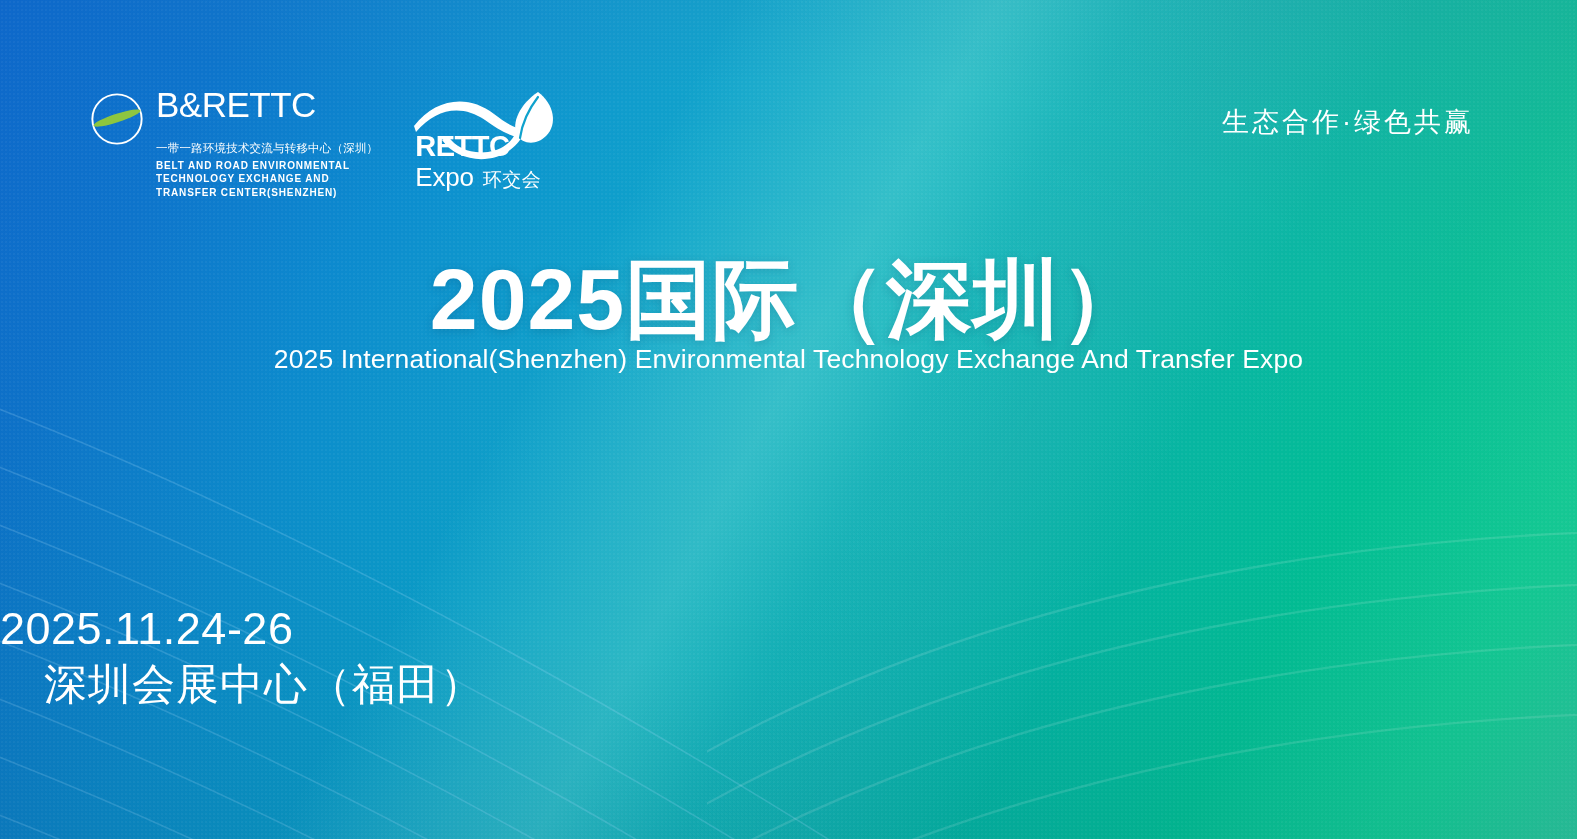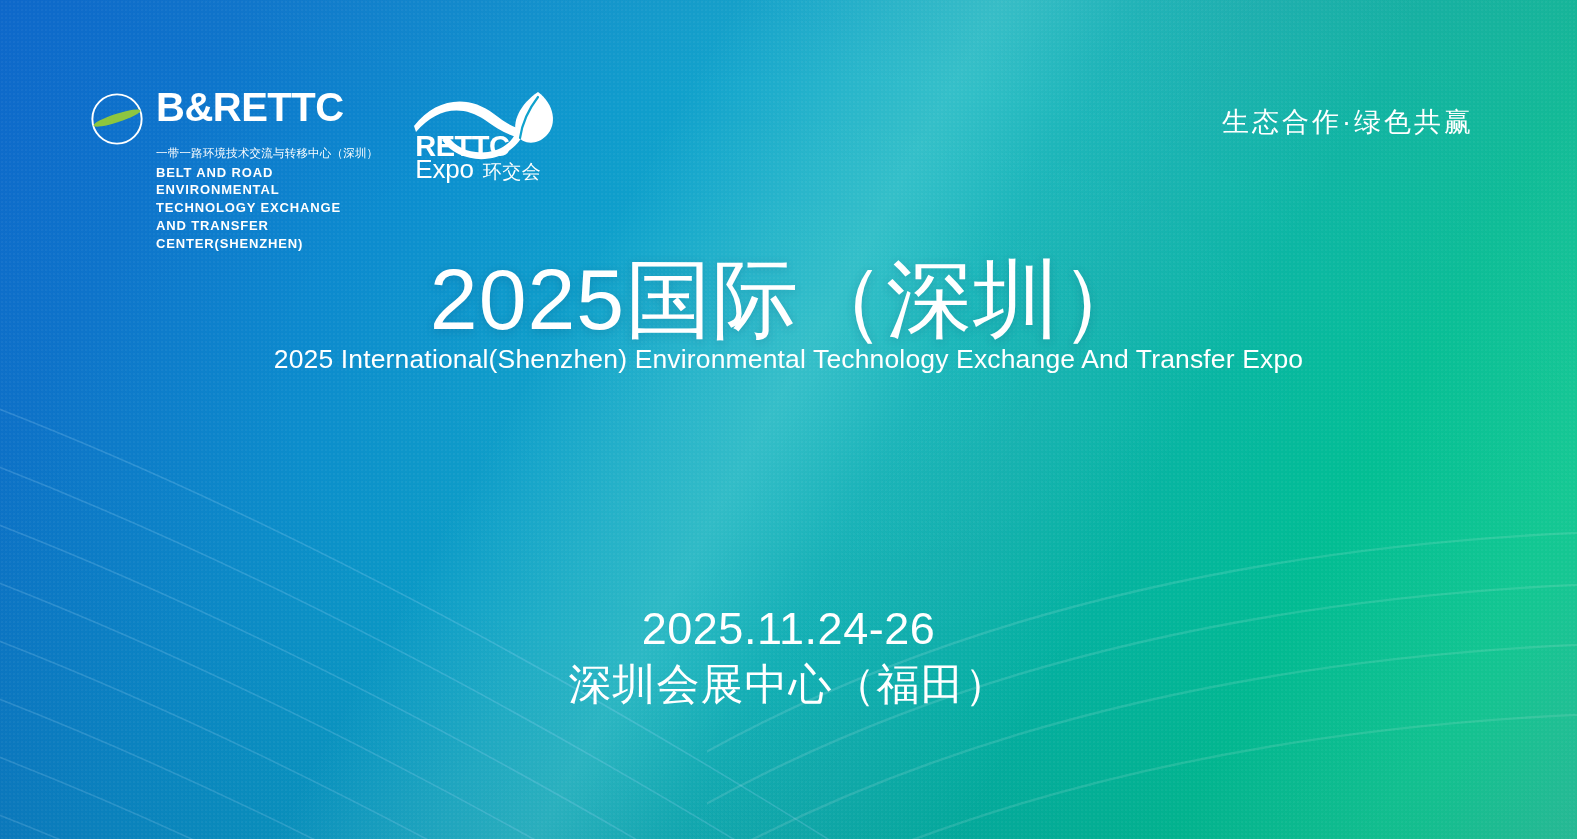--- a/index.html
+++ b/index.html
@@ -102,79 +102,79 @@
   
   .logo-row {
     position:absolute; left:88px; top:86px;
     display:flex; align-items:flex-start; gap:34px;
   }
 
   .brettc { display:flex; align-items:flex-start; gap:10px; }
   .brettc-mark { width:58px; height:58px; flex:none; margin-top:4px; }
   .brettc-txt { padding-top:1px; }
   .brettc-word {
-    color:#fff; font-size:40px; font-weight:bold;
+    color:#fff; font-size:35px; font-weight:normal;
     letter-spacing:-0.5px; line-height:1.0;
     font-family:"Liberation Sans", sans-serif;
   }
   .brettc-cn {
     color:#fff; font-size:11.5px; line-height:1.35;
     margin-top:19px; letter-spacing:.2px; white-space:nowrap;
   }
   .brettc-en {
-    color:#fff; font-size:13px; font-weight:bold;
+    color:#fff; font-size:10px; font-weight:bold;
     line-height:1.38; letter-spacing:.85px;
     margin-top:2px; text-transform:uppercase; max-width:205px;
   }
 
   .iete { position:relative; width:152px; height:96px; margin-top:2px; }
   .iete svg { position:absolute; left:0; top:0; }
   .iete-ie {
     position:absolute; left:3px; top:44px;
     color:#fff; font-size:29px; font-weight:bold;
     letter-spacing:-0.5px; line-height:1;
   }
   .iete-ex {
-    position:absolute; left:3px; top:68px;
+    position:absolute; left:3px; top:76px;
     display:flex; align-items:baseline; gap:9px;
   }
   .iete-expo { color:#fff; font-size:26px; line-height:1; letter-spacing:-0.2px; }
   .iete-cn { color:#fff; font-size:19px; line-height:1; letter-spacing:.5px; }
 
   
   .slogan {
     position:absolute; right:103px; top:104px;
     color:#fff; font-size:27px; letter-spacing:3px;
     white-space:nowrap;
   }
 
   
   .headline { position:absolute; left:0; right:0; top:256px; text-align:center; }
   .h-line1 {
-    color:#fff; font-weight:normal; font-size:86px; line-height:1.02;
+    color:#fff; font-weight:bold; font-size:86px; line-height:1.02;
     letter-spacing:1px;
     text-shadow:0 2px 10px rgba(0,55,90,0.18);
   }
   .h-line2 {
     color:#fff; font-weight:bold; font-size:92px; line-height:1.08;
     letter-spacing:2px; margin-top:4px;
     text-shadow:0 2px 10px rgba(0,55,90,0.18);
   }
   .h-en {
     color:#fff; font-size:26.5px; line-height:1.2;
     letter-spacing:.15px;
   }
 
   
-  .datevenue { position:absolute; left:0; right:0; top:602px; text-align:center; }
+  .datevenue { position:absolute; left:0; right:0; top:602px; }
   .dv-date {
     color:#fff; font-size:45px; line-height:1.18; letter-spacing:.5px;
   }
   .dv-place {
-    color:#fff; font-size:43px; line-height:1.2; letter-spacing:1px; margin-top:4px;
+    color:#fff; font-size:43px; line-height:1.2; letter-spacing:1px; margin-top:4px;padding-left:44px;
   }
 </style>
 </head>
 <body>
 
 <div id="banner">
 
   <div class="bg-layer bg-base"></div>
   <div class="bg-layer bg-tint"></div>
   <div class="bg-layer wedge-dark"></div>

